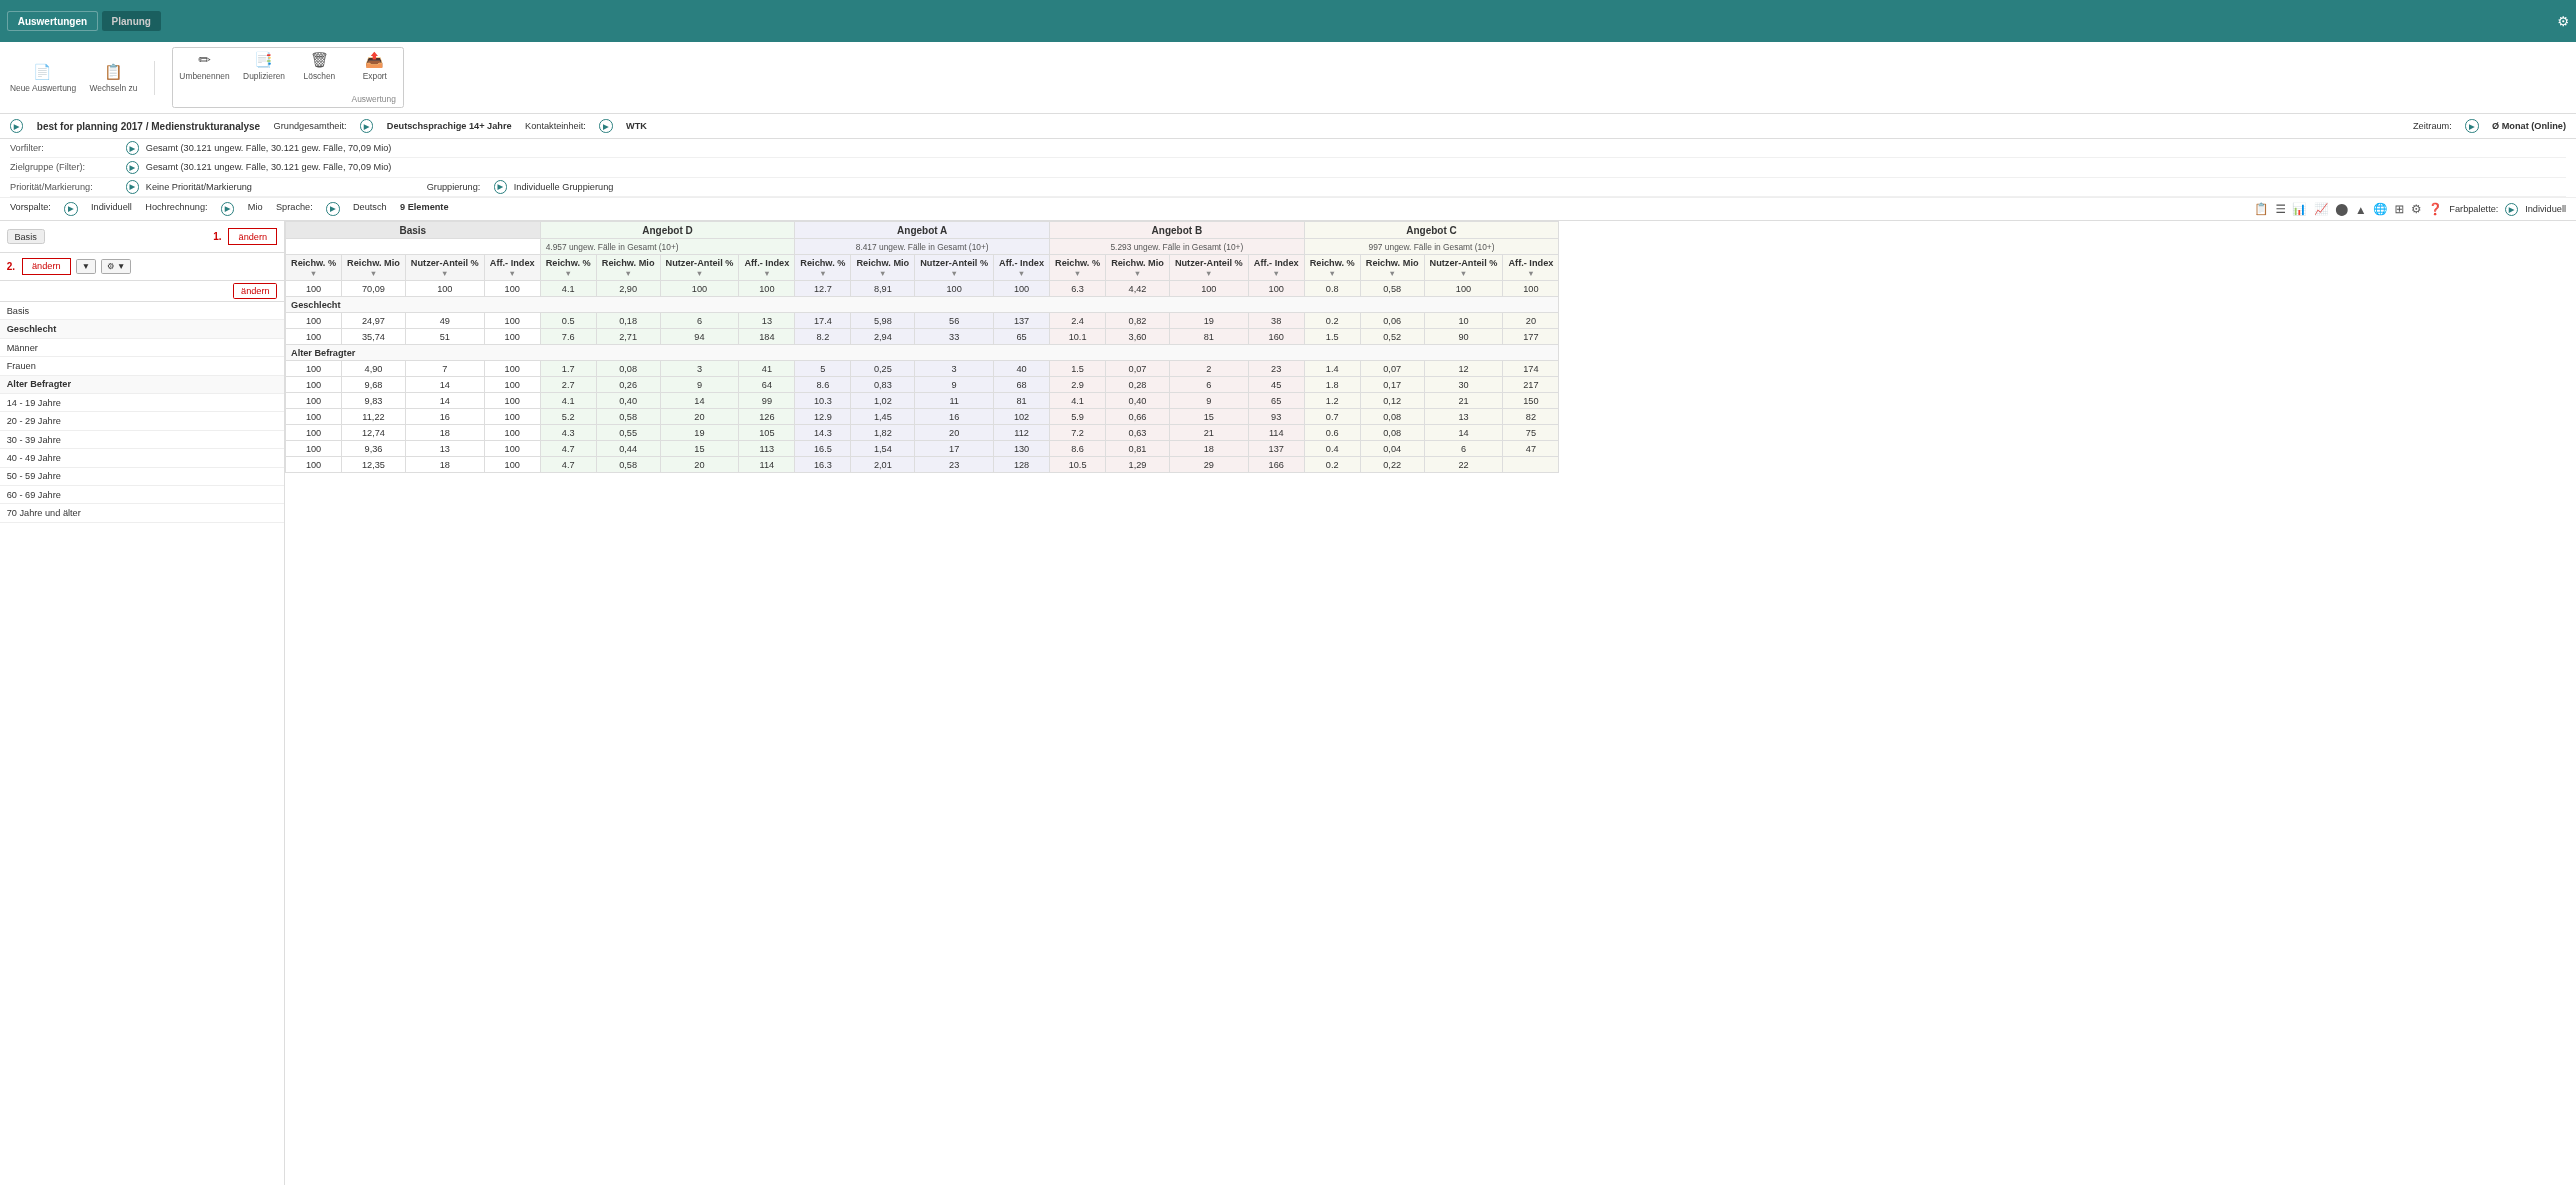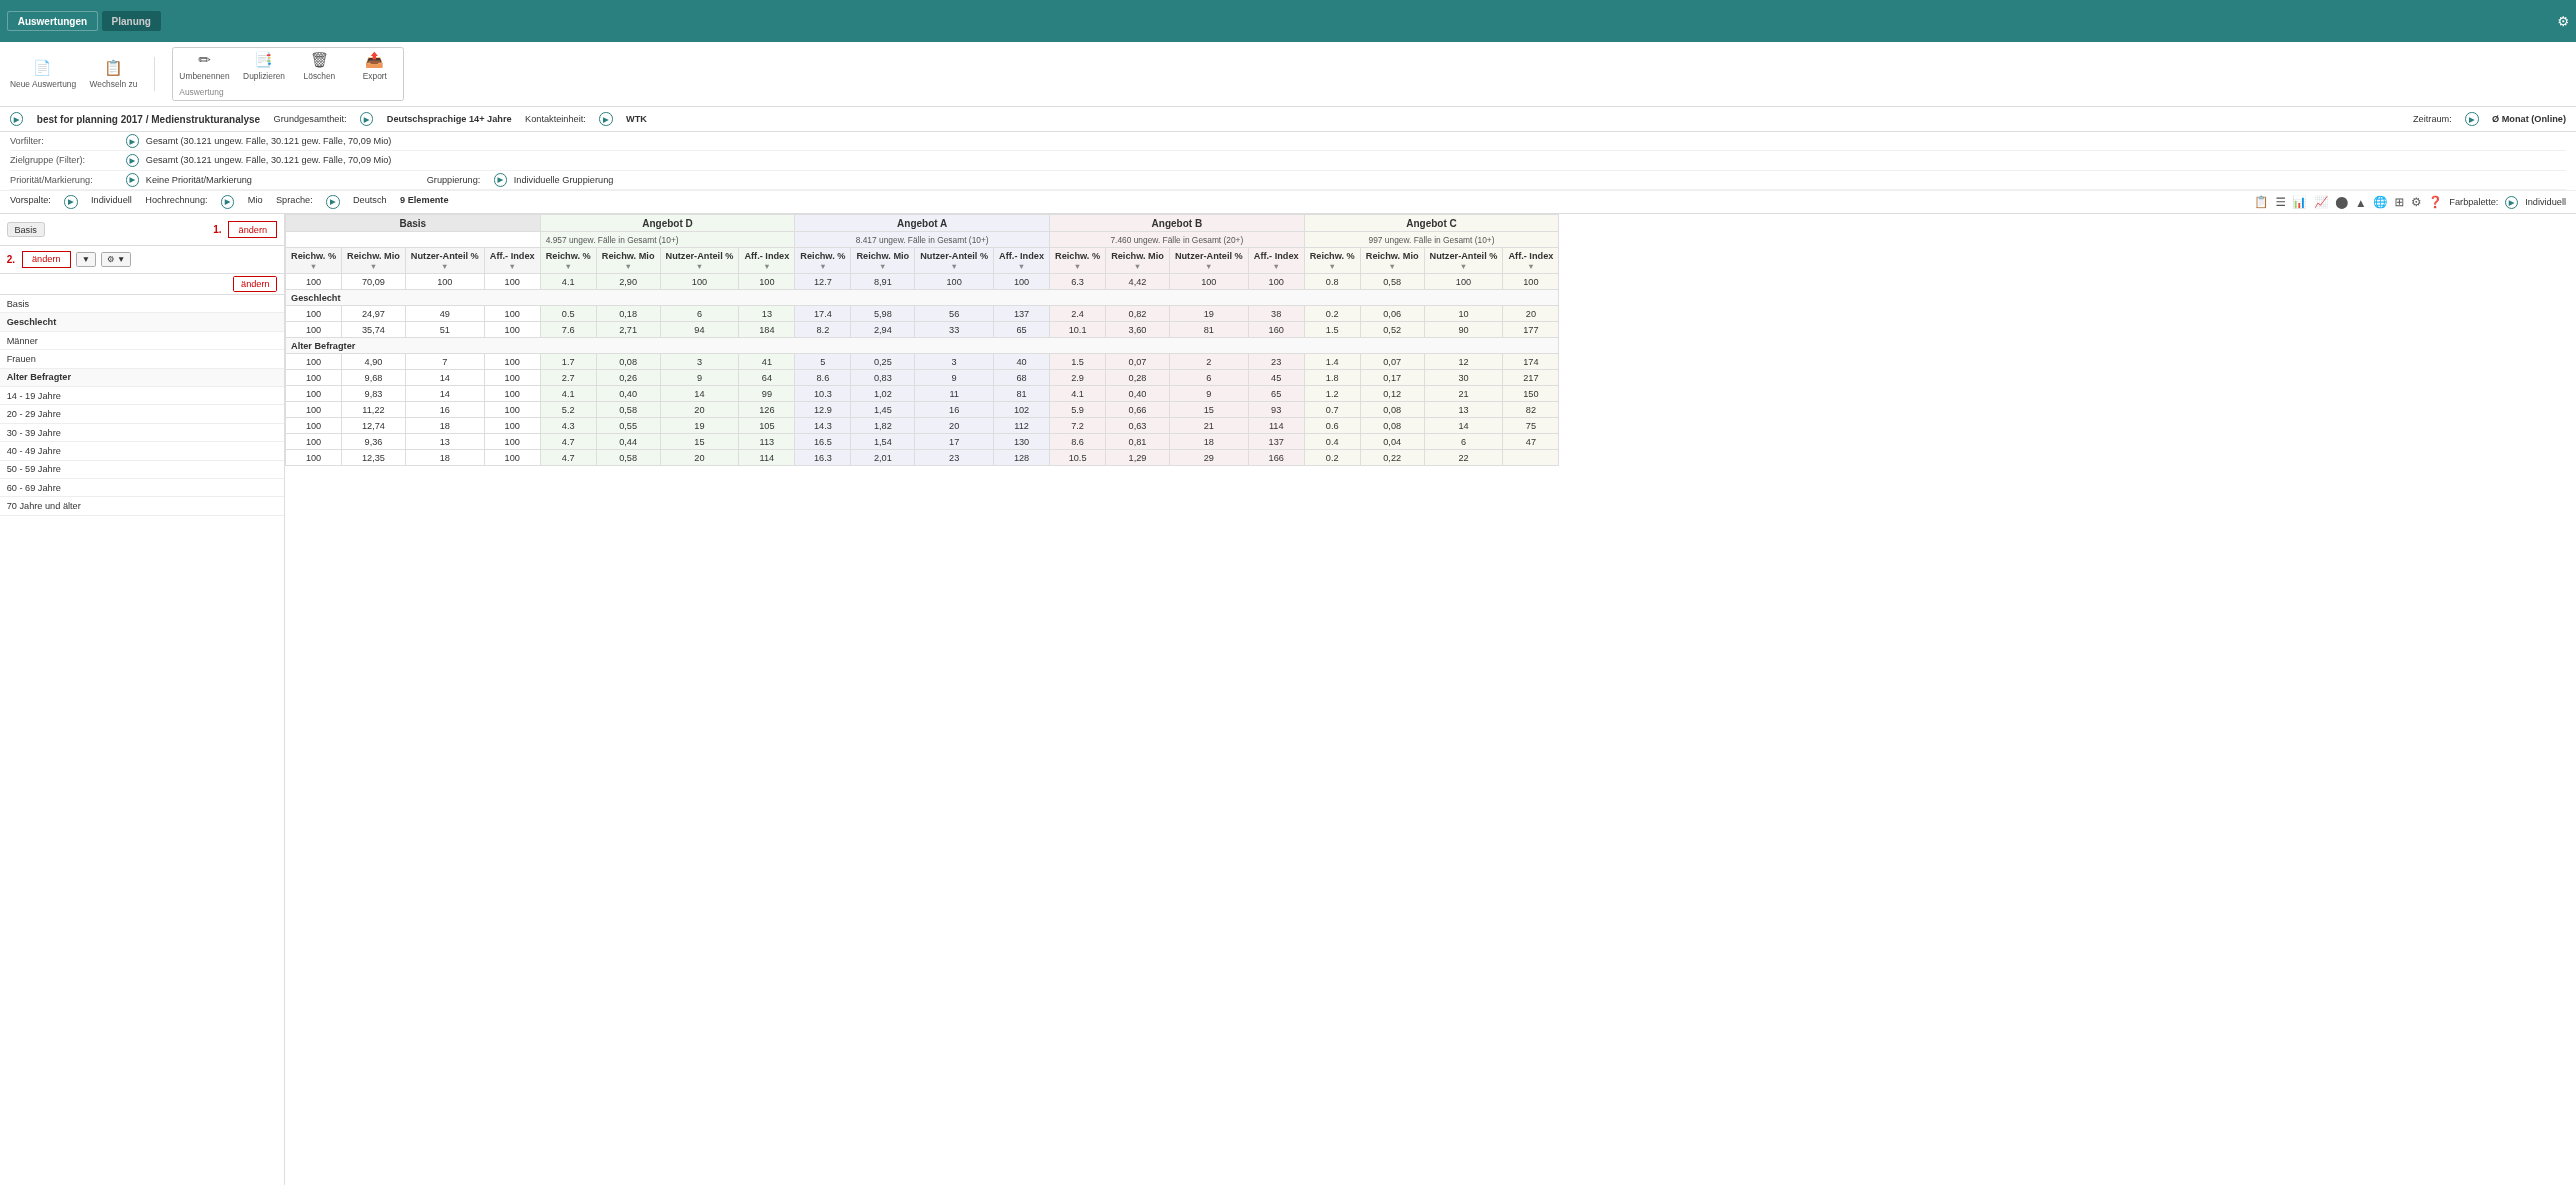--- a/index.html
+++ b/index.html
@@ -41,21 +41,21 @@
       flex-direction: column;
       align-items: center;
       cursor: pointer;
       font-size: 8.4px;
       color: #555;
       gap: 1.7px;
       min-width: 42px;
     }
     .toolbar-item .icon { font-size: 15px; color: #555; }
     .toolbar-separator { width: 0.8px; background: #ddd; height: 34px; margin: 0 3.4px; }
-    .toolbar-group-label { text-align: left; font-size: 8.4px; color: #888; margin-top: 6px; }
+    .toolbar-group-label { text-align: right; font-size: 8.4px; color: #888; margin-top: 13px; }
 
     
     .info-bar {
       background: white;
       padding: 5px 10px;
       border-bottom: 0.8px solid #ddd;
       display: flex;
       align-items: center;
       gap: 13.4px;
       font-size: 9.2px;
@@ -393,21 +393,21 @@
           <th colspan="4" class="col-group-header">Basis</th>
           <th colspan="4" class="col-group-header angebot-d">Angebot D</th>
           <th colspan="4" class="col-group-header angebot-a">Angebot A</th>
           <th colspan="4" class="col-group-header angebot-b">Angebot B</th>
           <th colspan="4" class="col-group-header angebot-c">Angebot C</th>
         </tr>
         <tr>
           <td colspan="4"></td>
           <td colspan="4" class="col-sub-header angebot-d" style="text-align:left;">4.957 ungew. Fälle in Gesamt (10+)</td>
           <td colspan="4" class="col-sub-header angebot-a" style="text-align:center;">8.417 ungew. Fälle in Gesamt (10+)</td>
-          <td colspan="4" class="col-sub-header angebot-b" style="text-align:center;">7.460 ungew. Fälle in Gesamt (20+)</td>
+          <td colspan="4" class="col-sub-header angebot-b" style="text-align:center;">5.293 ungew. Fälle in Gesamt (10+)</td>
           <td colspan="4" class="col-sub-header angebot-c" style="text-align:center;">997 ungew. Fälle in Gesamt (10+)</td>
         </tr>
         <tr>
 
           <th style="cursor:pointer;">Reichw. %<br><span class="sort-arrow">▼</span></th>
           <th style="cursor:pointer;">Reichw. Mio<br><span class="sort-arrow">▼</span></th>
           <th style="cursor:pointer;">Nutzer-Anteil %<br><span class="sort-arrow">▼</span></th>
           <th style="cursor:pointer;">Aff.- Index<br><span class="sort-arrow">▼</span></th>
 
           <th class="angebot-d" style="cursor:pointer;">Reichw. %<br><span class="sort-arrow">▼</span></th>

